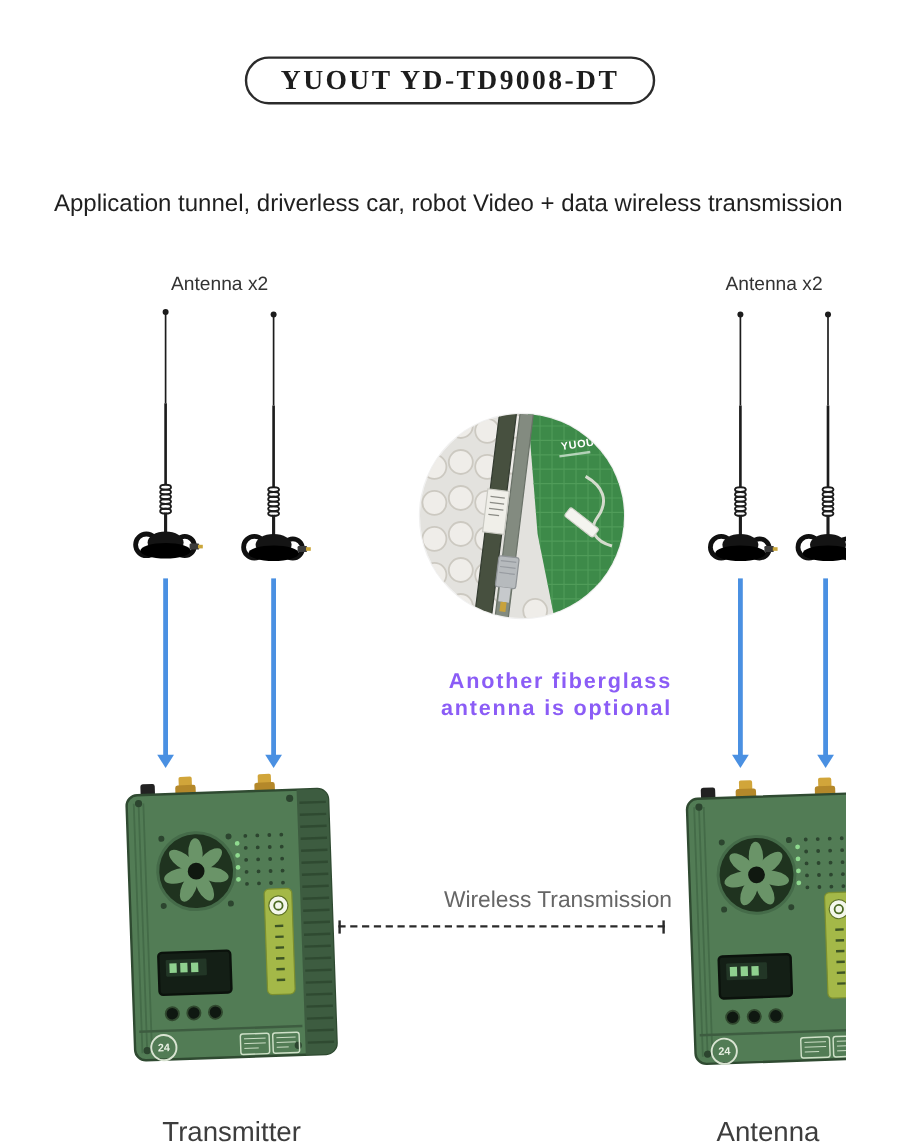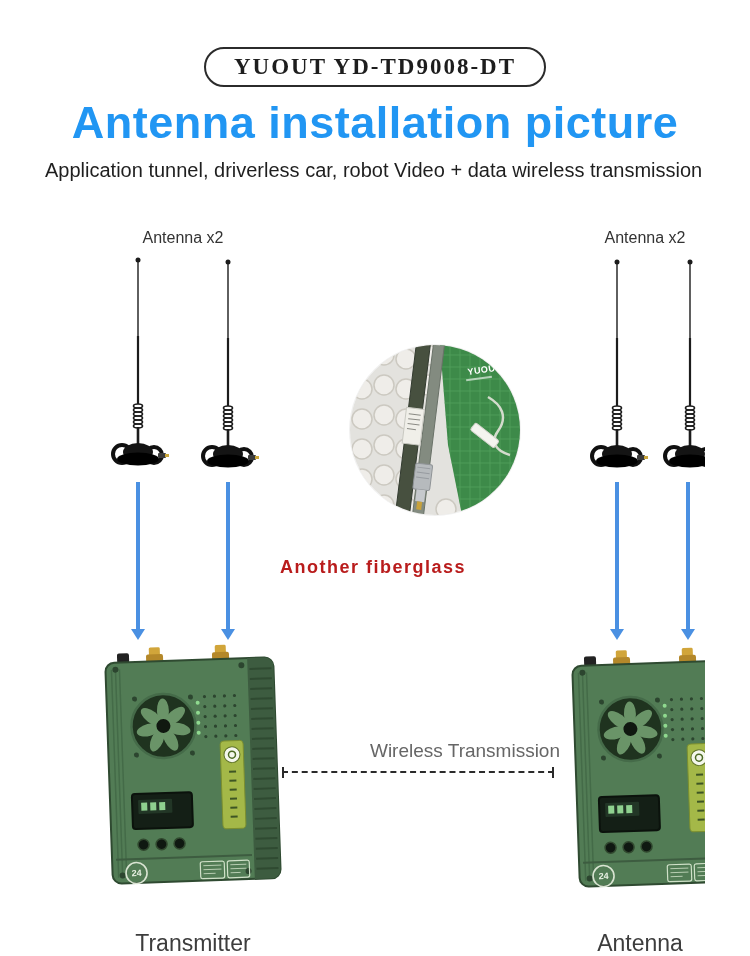--- a/index.html
+++ b/index.html
@@ -26,22 +26,22 @@
   .antenna { position:absolute; width:90px; height:215px; }
 
   .arrow { position:absolute; width:4px; background:#4a90e2; }
   .arrow::after { content:""; position:absolute; left:-5px; bottom:-10px; width:0; height:0;
     border-left:7px solid transparent; border-right:7px solid transparent;
     border-top:11px solid #4a90e2; }
 
   .photo { position:absolute; left:305px; top:345px; width:170px; height:170px;
     border-radius:50%; overflow:hidden; box-shadow:0 0 0 1px rgba(0,0,0,.06); }
 
-  .caption { position:absolute; left:235px; width:280px; text-align:left;
-    font-size:18px; font-weight:bold; letter-spacing:1.5px; color:#b91c1c; }
+  .caption { position:absolute; left:235px; width:280px; text-align:right;
+    font-size:18px; font-weight:bold; letter-spacing:1.5px; color:#8b5cf6; }
   .cap1 { top:557px; }
   .cap2 { top:580px; }
 
   .device { position:absolute; width:180px; height:250px; transform:rotate(-2deg); }
 
   .link-label { position:absolute; top:740px; left:235px; width:280px; text-align:right;
     font-size:19px; color:#666666; }
   .dash { position:absolute; top:771px; left:237px; width:272px;
     border-top:2px dashed #2a2a2a; }
   .dash::before, .dash::after { content:""; position:absolute; top:-6px; width:2px;
@@ -166,21 +166,20 @@
         <rect x="94" y="217" width="24" height="17" rx="2" fill="none" stroke="#cfe0c8" stroke-width="1.2"></rect>
         <rect x="121" y="217" width="22" height="17" rx="2" fill="none" stroke="#cfe0c8" stroke-width="1.2"></rect>
         <path d="M97 221h18M97 225h18M97 229h12M124 221h16M124 225h16M124 229h10" stroke="#cfe0c8" stroke-width="0.8"></path>
       </g>
     </defs>
   </svg>
 
   <div class="model-badge">
     <span>YUOUT YD-TD9008-DT</span>
   </div>
-  <h1 class="title">Antenna installation picture</h1>
   <div class="subtitle">Application tunnel, driverless car, robot Video + data wireless transmission</div>
 
   <div class="ant-label left">Antenna x2</div>
   <div class="ant-label right">Antenna x2</div>
 
   <svg class="antenna" style="left:48px; top:256px;" viewBox="0 0 90 215">
       <use href="#antenna-sym"></use>
     </svg>
   <svg class="antenna" style="left:138px; top:258px;" viewBox="0 0 90 215">
       <use href="#antenna-sym"></use>
@@ -237,20 +236,21 @@
         <path d="M72 124h13M72 129h13M72 134h13" stroke="#979ba0" stroke-width="1"></path>
         <rect x="74" y="146" width="9" height="12" fill="#c6c9cc"></rect>
         <rect x="76" y="158" width="5" height="8" fill="#c8a23c"></rect>
       </g>
       <text class="pcb-brand" x="118" y="30" transform="rotate(-8 118 30)">YUOUT</text>
       <rect x="116" y="34" width="26" height="2" fill="#ffffff" opacity="0.6" transform="rotate(-8 118 34)"></rect>
     </svg>
   </div>
 
   <div class="caption cap1">Another fiberglass</div>
+  <div class="caption cap2">antenna is optional</div>
 
   <div class="arrow" style="left:91px; top:482px; height:148px;"></div>
   <div class="arrow" style="left:181px; top:482px; height:148px;"></div>
   <div class="arrow" style="left:570px; top:482px; height:148px;"></div>
   <div class="arrow" style="left:641px; top:482px; height:148px;"></div>
 
   <div class="device" style="left:58px; top:645px;">
     <svg width="180" height="250" viewBox="0 0 180 250">
       <use href="#device-sym"></use>
       <text class="badge24" x="30" y="229" text-anchor="middle">24</text>

